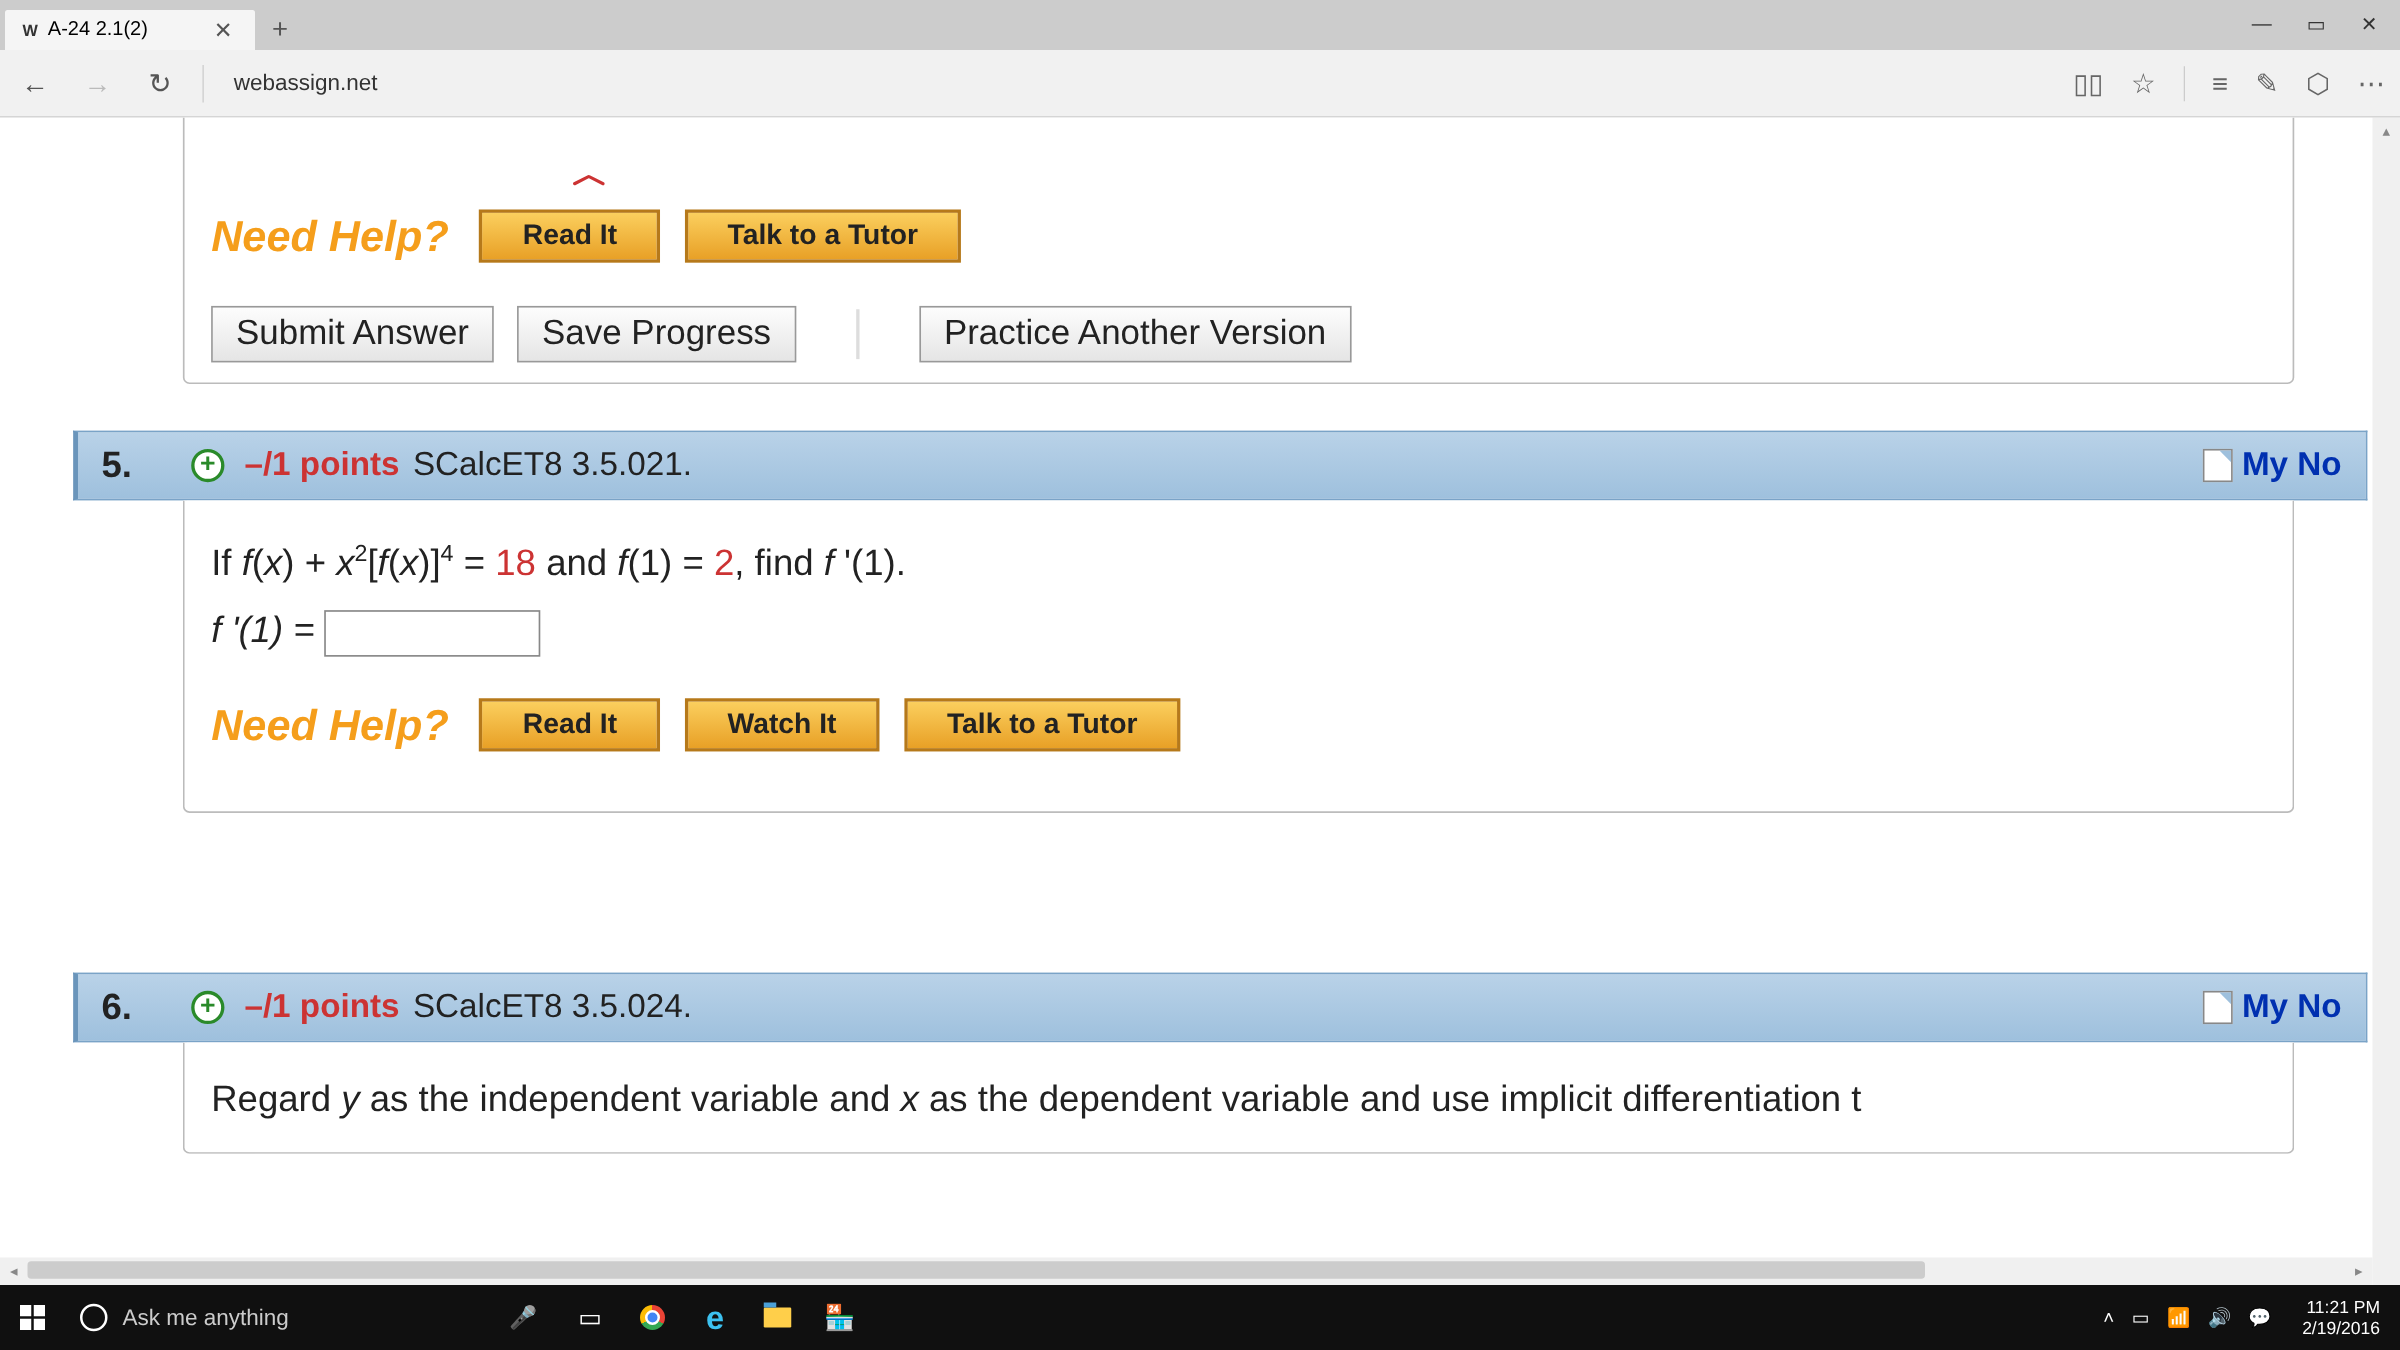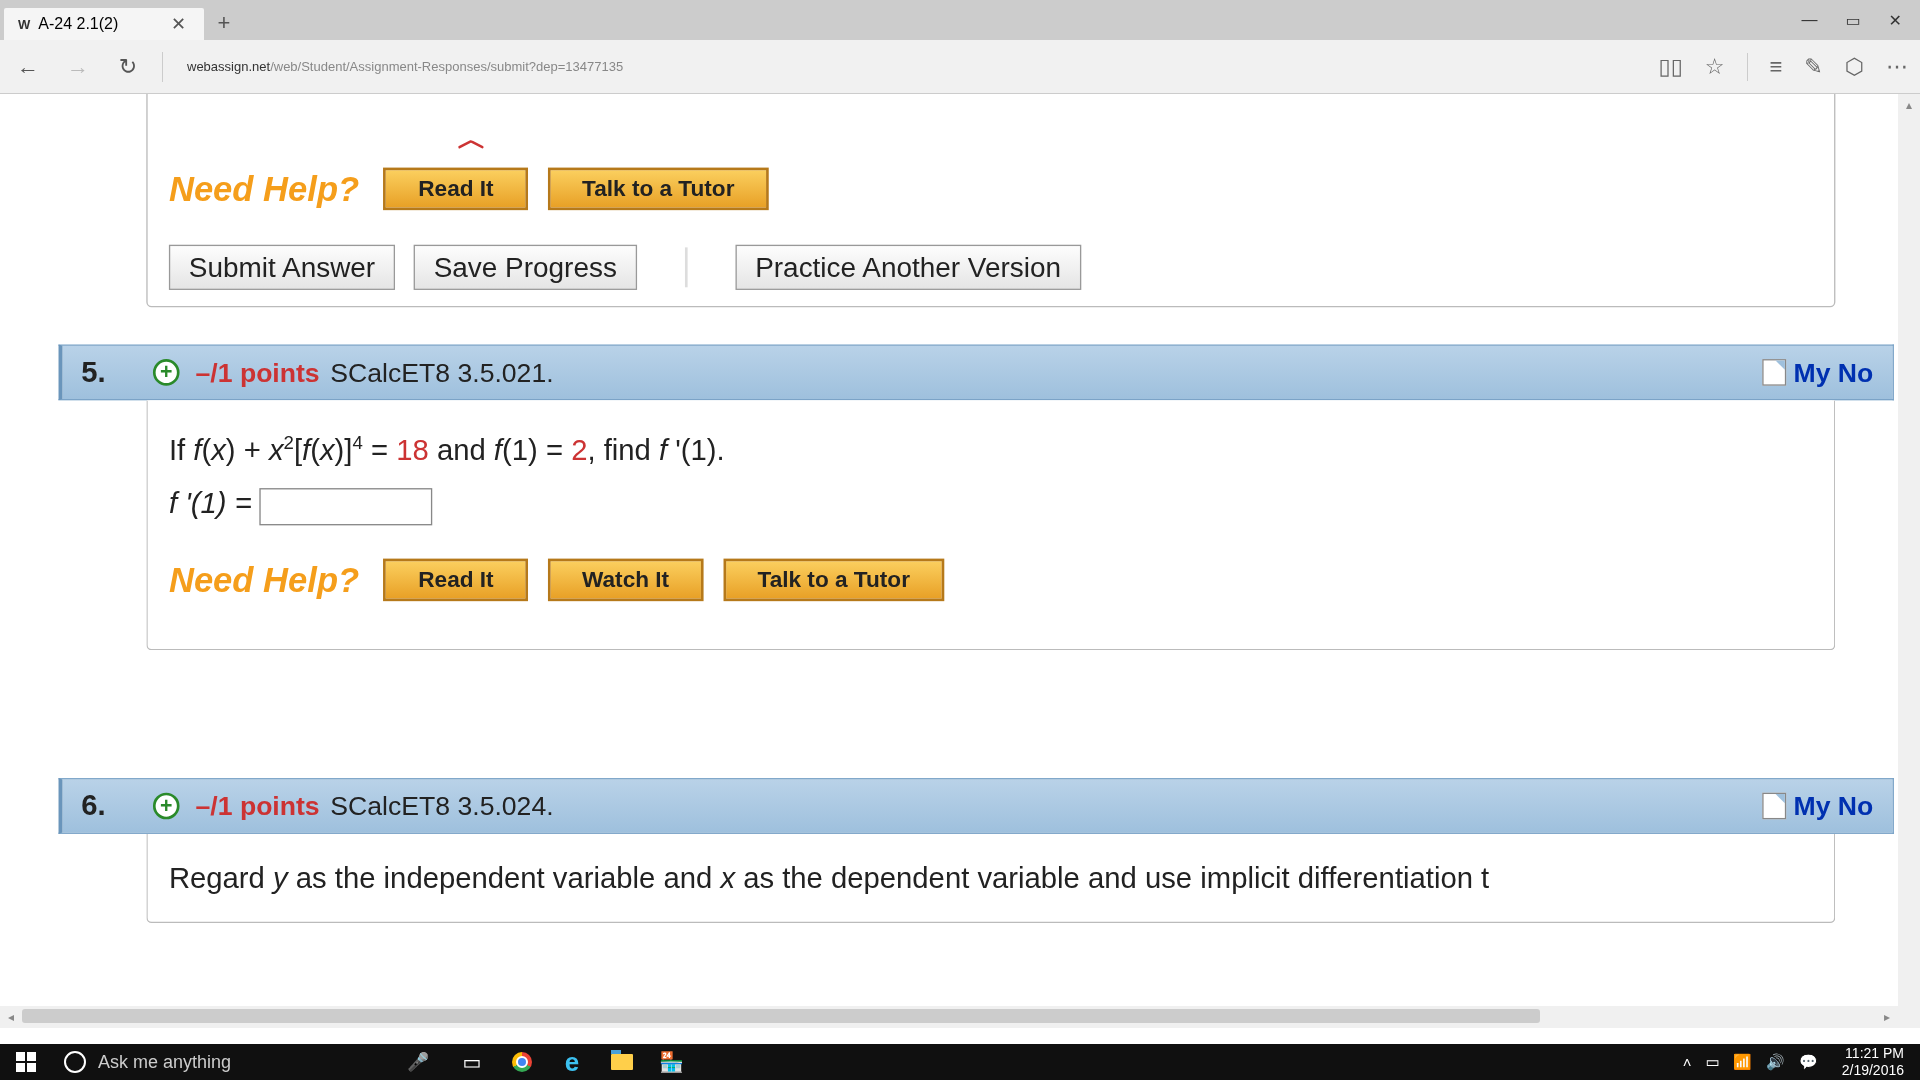--- a/index.html
+++ b/index.html
@@ -11,21 +11,21 @@
 .tab-favicon{font-weight:bold;color:#333;margin-right:8px;font-size:13px}
 .tab-close{margin-left:auto;font-size:18px;color:#555;padding:0 4px}
 .tab-new{width:28px;height:28px;display:flex;align-items:center;justify-content:center;font-size:22px;color:#555;margin-left:6px;margin-top:6px}
 .winbtns{margin-left:auto;display:flex;align-items:center;gap:28px;padding-right:18px}
 .winbtn{font-size:16px;color:#333}
 
 
 .toolbar{height:54px;background:#f1f1f1;border-bottom:1px solid #ccc;display:flex;align-items:center;padding:0 12px}
 .navbtn{width:32px;height:32px;display:flex;align-items:center;justify-content:center;font-size:22px;color:#555;margin-right:18px}
 .navbtn.disabled{color:#bbb}
-.urlbar{flex:1;height:36px;display:flex;align-items:center;padding:0 12px;font-size:13px;margin-left:12px}
+.urlbar{flex:1;height:36px;display:flex;align-items:center;padding:0 12px;font-size:18px;margin-left:12px}
 .url-domain{color:#333}
 .url-path{color:#888}
 .tb-right{display:flex;align-items:center;gap:22px;margin-left:12px}
 .tbicon{font-size:22px;color:#666}
 
 
 .viewport{position:relative;height:calc(1080px - 40px - 54px - 52px);overflow:hidden}
 .content{position:absolute;left:0;right:22px;top:0;bottom:0;overflow:hidden;background:#fff}
 .content-inner{transform:scale(1.33);transform-origin:top left;width:75%}
 .vscroll{position:absolute;right:0;top:0;width:22px;height:100%;background:#f0f0f0}
@@ -56,21 +56,21 @@
 .note-icon:before{content:"";position:absolute;top:0;right:0;border-style:solid;border-width:0 7px 7px 0;border-color:transparent #9ec0dd transparent transparent}
 
 
 .math{font-family:'Times New Roman',serif;font-size:22px;color:#222;line-height:1.8}
 .math .it{font-style:italic}
 .math .red{color:#c33}
 .math .sup{font-size:14px;vertical-align:super}
 .ansinput{width:130px;height:28px;border:1px solid #888;background:#fff;vertical-align:middle}
 
 
-.taskbar{position:absolute;left:0;right:0;bottom:0;height:36px;background:#101010;display:flex;align-items:center;color:#fff}
+.taskbar{position:absolute;left:0;right:0;bottom:0;height:52px;background:#101010;display:flex;align-items:center;color:#fff}
 .start{width:52px;height:52px;display:flex;align-items:center;justify-content:center;font-size:20px}
 .cortana{display:flex;align-items:center;height:52px;width:390px}
 .cortana-circle{width:22px;height:22px;border:2px solid #fff;border-radius:50%;margin:0 12px}
 .cortana-text{color:#ccc;font-size:18px}
 .cortana-mic{margin-left:auto;margin-right:12px;font-size:18px;color:#ccc}
 .taskicons{display:flex;align-items:center;gap:6px;margin-left:8px}
 .taskicon{width:44px;height:52px;display:flex;align-items:center;justify-content:center;font-size:20px}
 .tray{margin-left:auto;display:flex;align-items:center;gap:14px;padding-right:6px}
 .tray-icon{font-size:15px;color:#fff}
 .clock{text-align:right;font-size:14px;line-height:1.2;padding:0 10px}
@@ -92,21 +92,20 @@
   </div>
 </div>
 
 <div class="toolbar">
   <div class="navbtn">←</div>
   <div class="navbtn disabled">→</div>
   <div class="navbtn">↻</div>
   <div style="width:1px;height:30px;background:#ccc"></div>
   <div class="urlbar">
     <span class="url-domain">webassign.net</span>
-      <span class="url-path">/web/Student/Assignment-Responses/submit?dep=13477135</span>
   </div>
   <div class="tb-right">
     <span class="tbicon">▯▯</span>
     <span class="tbicon">☆</span>
     <span style="width:1px;height:28px;background:#ccc"></span>
     <span class="tbicon">≡</span>
     <span class="tbicon">✎</span>
     <span class="tbicon">⬡</span>
     <span class="tbicon">⋯</span>
   </div>

